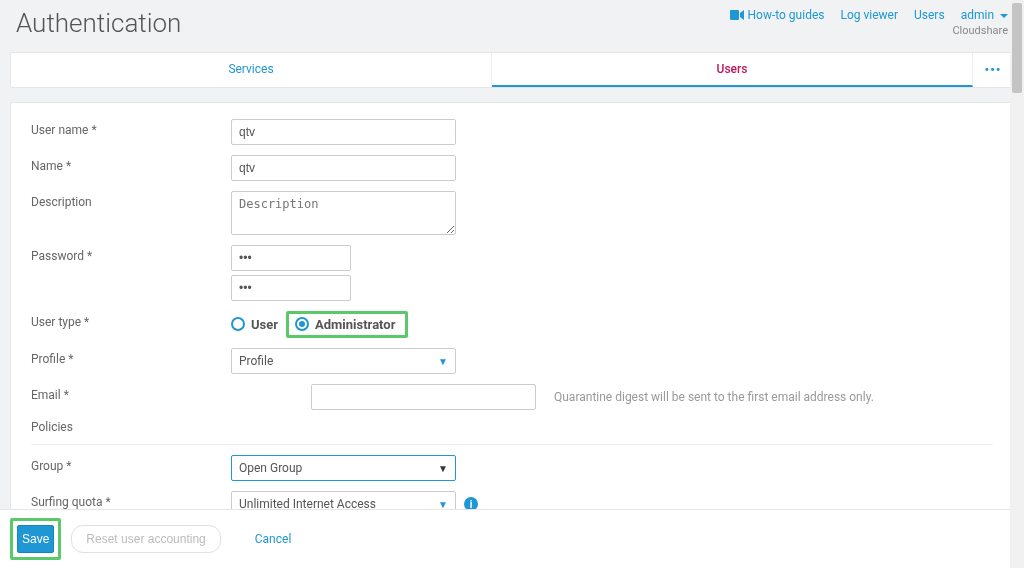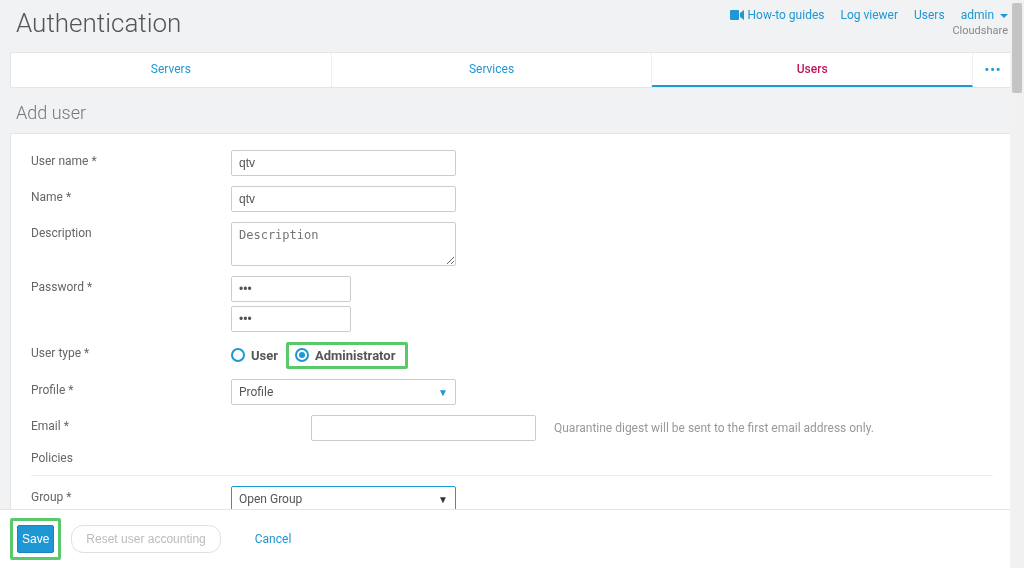--- a/index.html
+++ b/index.html
@@ -74,27 +74,25 @@
           <a>
             <span>admin</span>
             <span class="caret-down"></span>
           </a>
         </div>
         <div class="company">Cloudshare</div>
       </div>
     </div>
 
     <div class="tabs">
-      <div class="tab">Servers</div>
       <div class="tab">Services</div>
       <div class="tab active">Users</div>
       <div class="tab-more">•••</div>
     </div>
 
-    <div class="section-title">Add user</div>
 
     <div class="panel">
 
       <div class="row">
         <div class="label">User name *</div>
         <div class="field">
             <input type="text" value="qtv" style="">
           </div>
       </div>
 

